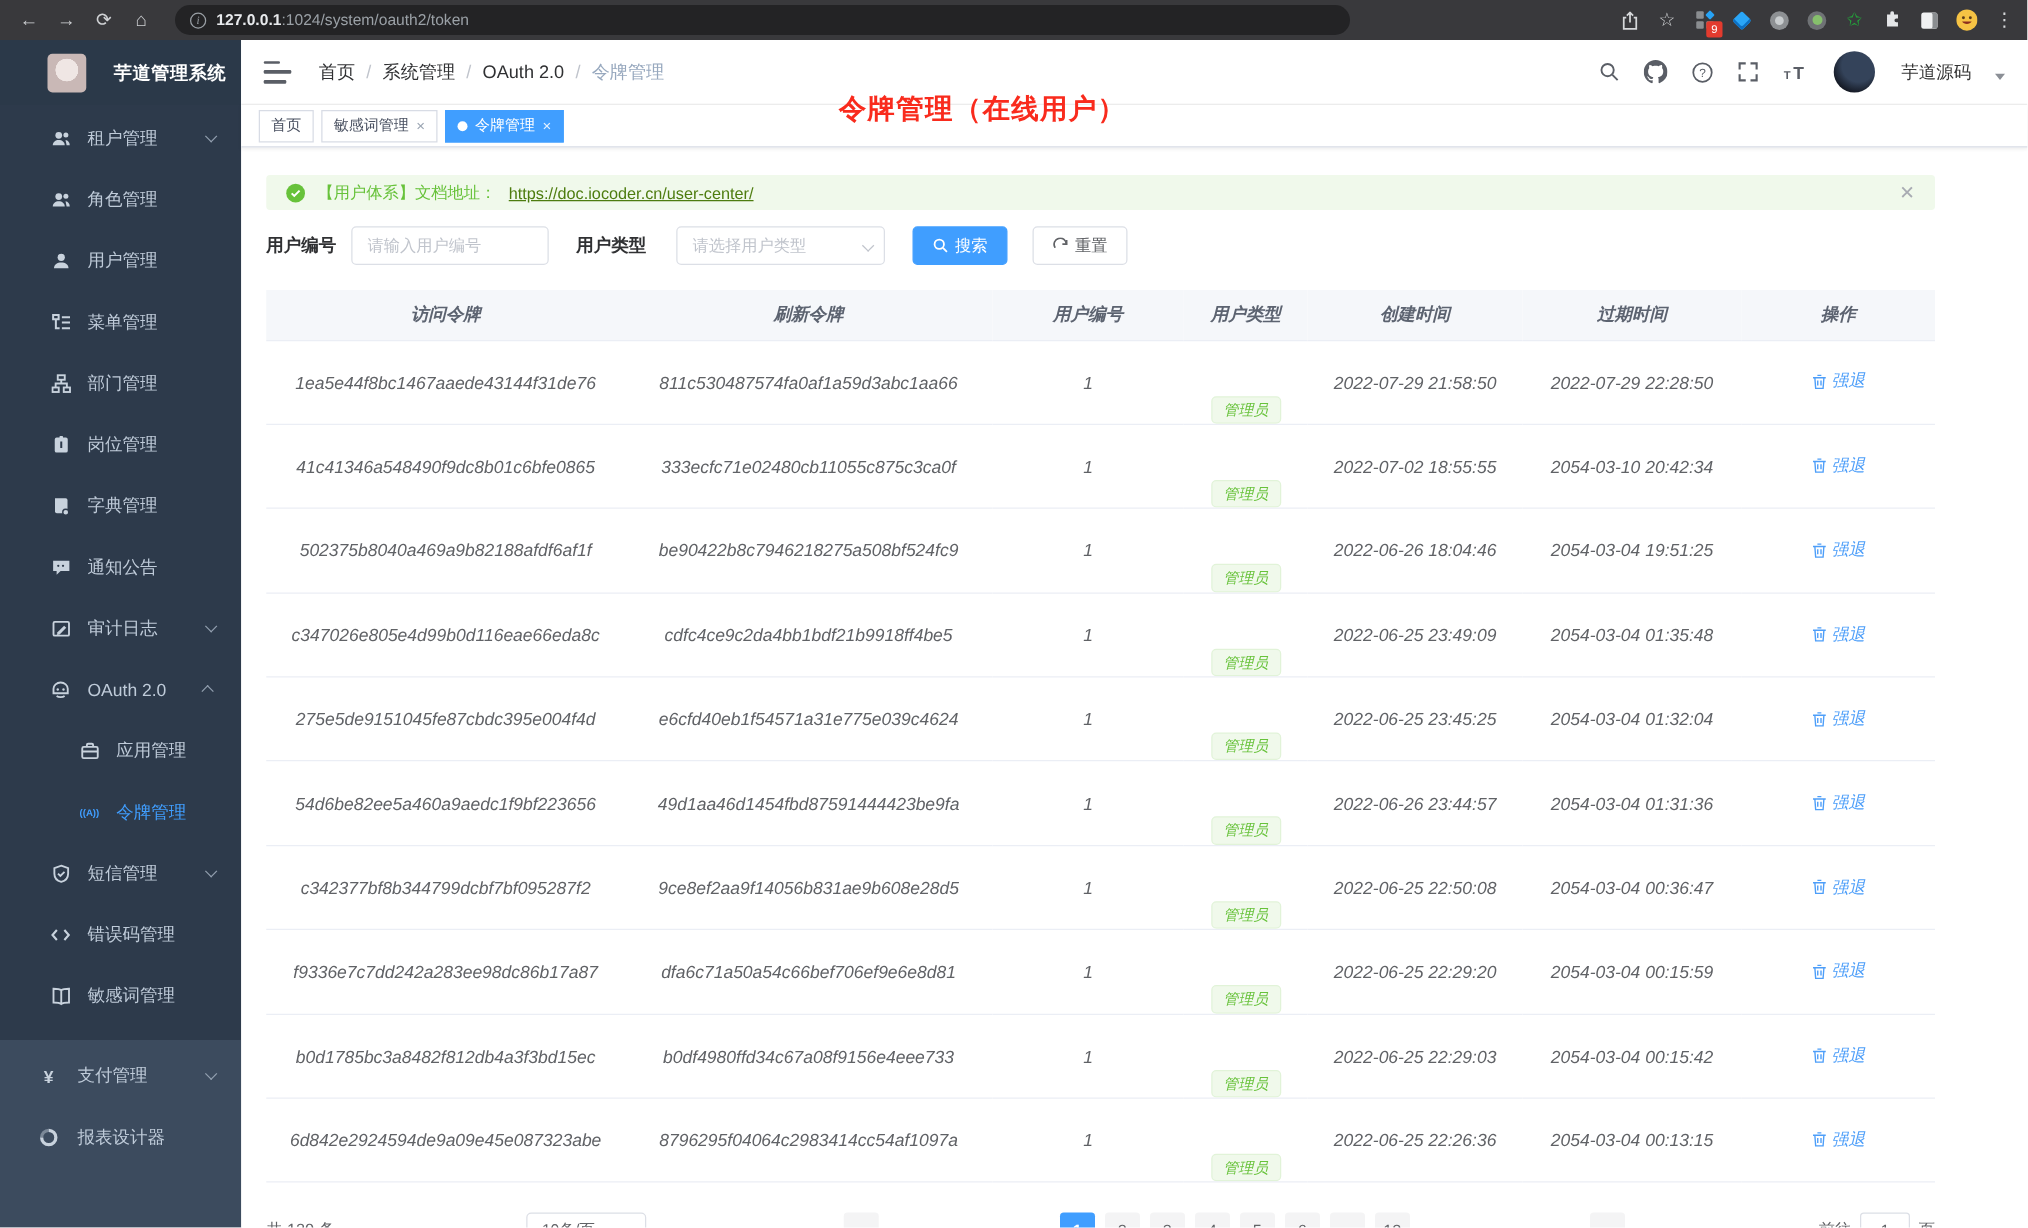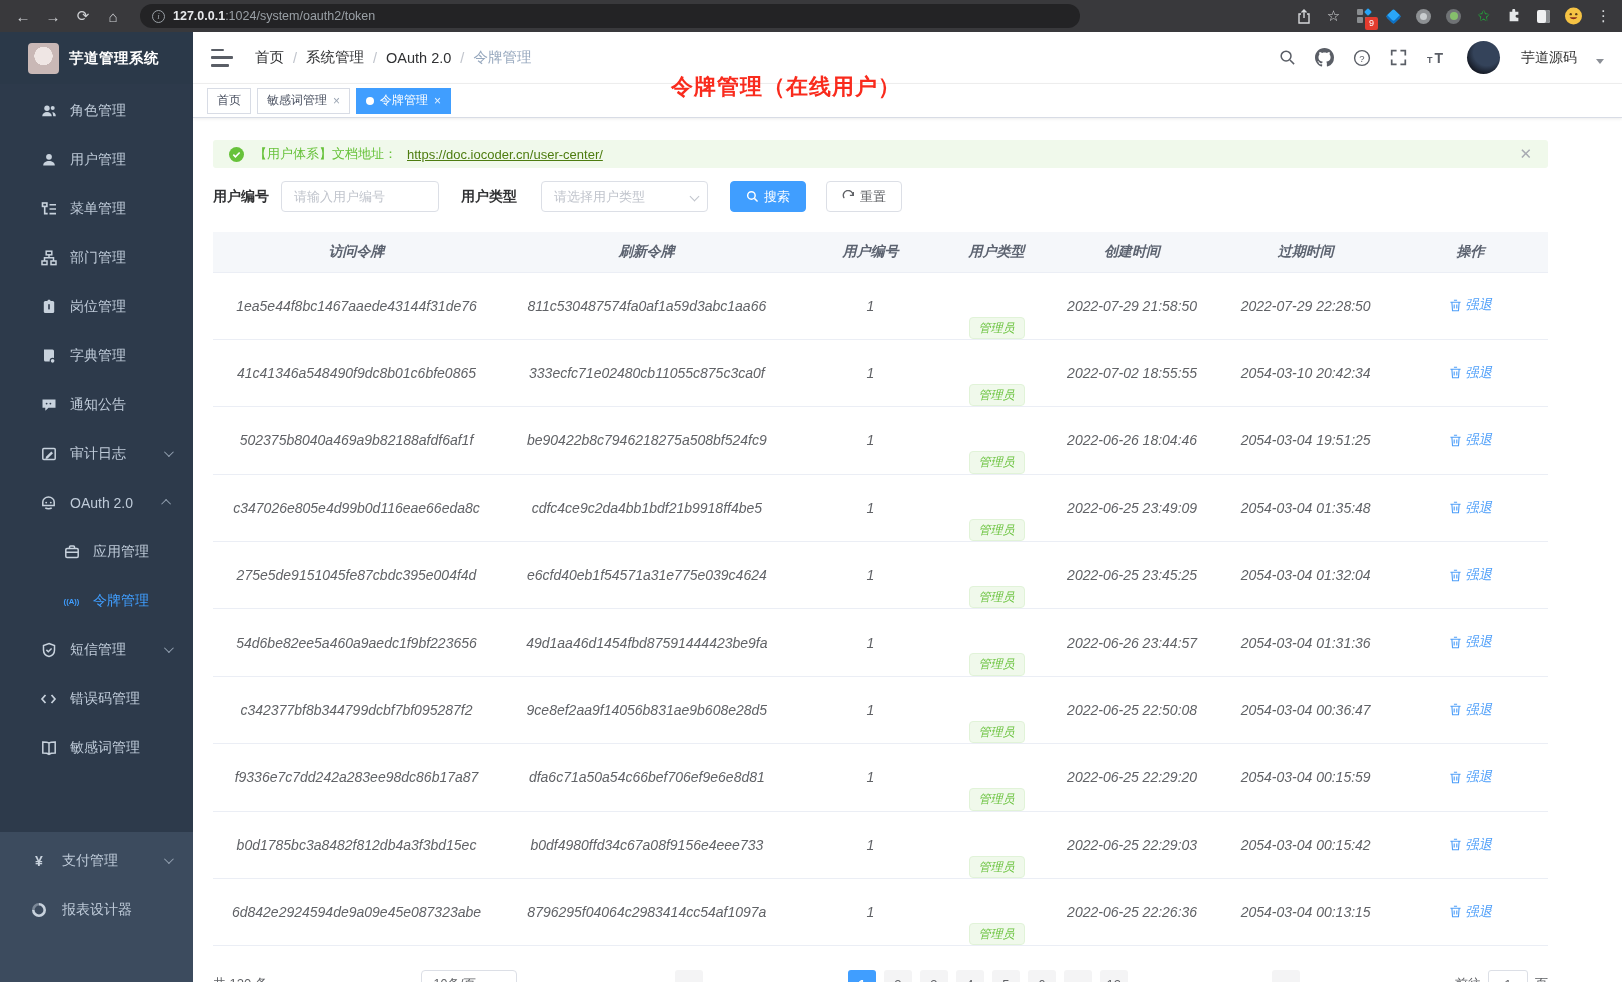--- a/index.html
+++ b/index.html
@@ -25,21 +25,21 @@
   .star-green { color:#23a33a; font-size:15px; }
   .puzzle { color:#e4e6e8; font-size:14px; }
   .wsquare { width:13px; height:13px; background:#f0f1f2; border-radius:2px; box-shadow:inset -4px 0 0 #8a8d90; }
 
   
   .app { display:flex; height:950px; }
   .sidebar { position:relative; width:193px; background:#2d3a4b; flex:none; overflow:hidden; }
   .main { flex:1; position:relative; background:#fff; }
 
   
-  .logo-bar { height:52px; background:#2b3949; display:flex; align-items:center; padding-left:28px; gap:10px; }
+  .logo-bar { height:52px; background:#2b3949; display:flex; align-items:center; padding-left:38px; gap:22px; }
   .logo-avatar { width:31px; height:31px; border-radius:4px; background:radial-gradient(circle at 50% 42%, #efe6e4 0 38%, #c9b8b6 39% 100%); flex:none; }
   .logo-title { color:#fff; font-size:14.5px; font-weight:700; letter-spacing:.5px; }
   .menu { padding-top:2px; }
   .mi { height:49px; display:flex; align-items:center; padding-left:40px; color:#bfcbd9; font-size:14px; cursor:pointer; }
   .mi .icn { width:17px; height:17px; margin-right:13px; display:flex; align-items:center; justify-content:center; color:#c8d2dd; }
   .mi.sub { padding-left:63px; }
   .mi.active { color:#409eff; } .mi.active .icn { color:#409eff; }
   .chev { margin-left:auto; margin-right:22px; width:7px; height:7px; border-right:1.5px solid #93a0b0; border-bottom:1.5px solid #93a0b0; }
   .chev.down { transform:rotate(45deg) translateY(-2px); }
   .chev.up { transform:rotate(-135deg) translateY(-2px); }
@@ -176,20 +176,32 @@
 </div>
 
 <div class="app">
 
   <aside class="sidebar">
     <div class="logo-bar">
       <span class="logo-avatar"></span>
       <span class="logo-title">芋道管理系统</span>
     </div>
     <nav class="menu">
+        <div class="mi">
+          <span class="icn">
+            <svg width="16" height="16" viewBox="0 0 16 16" fill="currentColor">
+              <circle cx="6" cy="5.2" r="2.7"></circle>
+              <path d="M1.2 13.2c0-2.7 2.2-4.3 4.8-4.3s4.8 1.6 4.8 4.3z"></path>
+              <circle cx="11.7" cy="5" r="2"></circle>
+              <path d="M11.4 8.9c2 .3 3.4 1.8 3.4 4.3h-2.5z"></path>
+            </svg>
+          </span>
+          <span>租户管理</span>
+          <span class="chev down"></span>
+        </div>
         <div class="mi">
           <span class="icn">
             <svg width="16" height="16" viewBox="0 0 16 16" fill="currentColor">
               <circle cx="6" cy="5.2" r="2.7"></circle>
               <path d="M1.2 13.2c0-2.7 2.2-4.3 4.8-4.3s4.8 1.6 4.8 4.3z"></path>
               <circle cx="11.7" cy="5" r="2"></circle>
               <path d="M11.4 8.9c2 .3 3.4 1.8 3.4 4.3h-2.5z"></path>
             </svg>
           </span>
           <span>角色管理</span>

